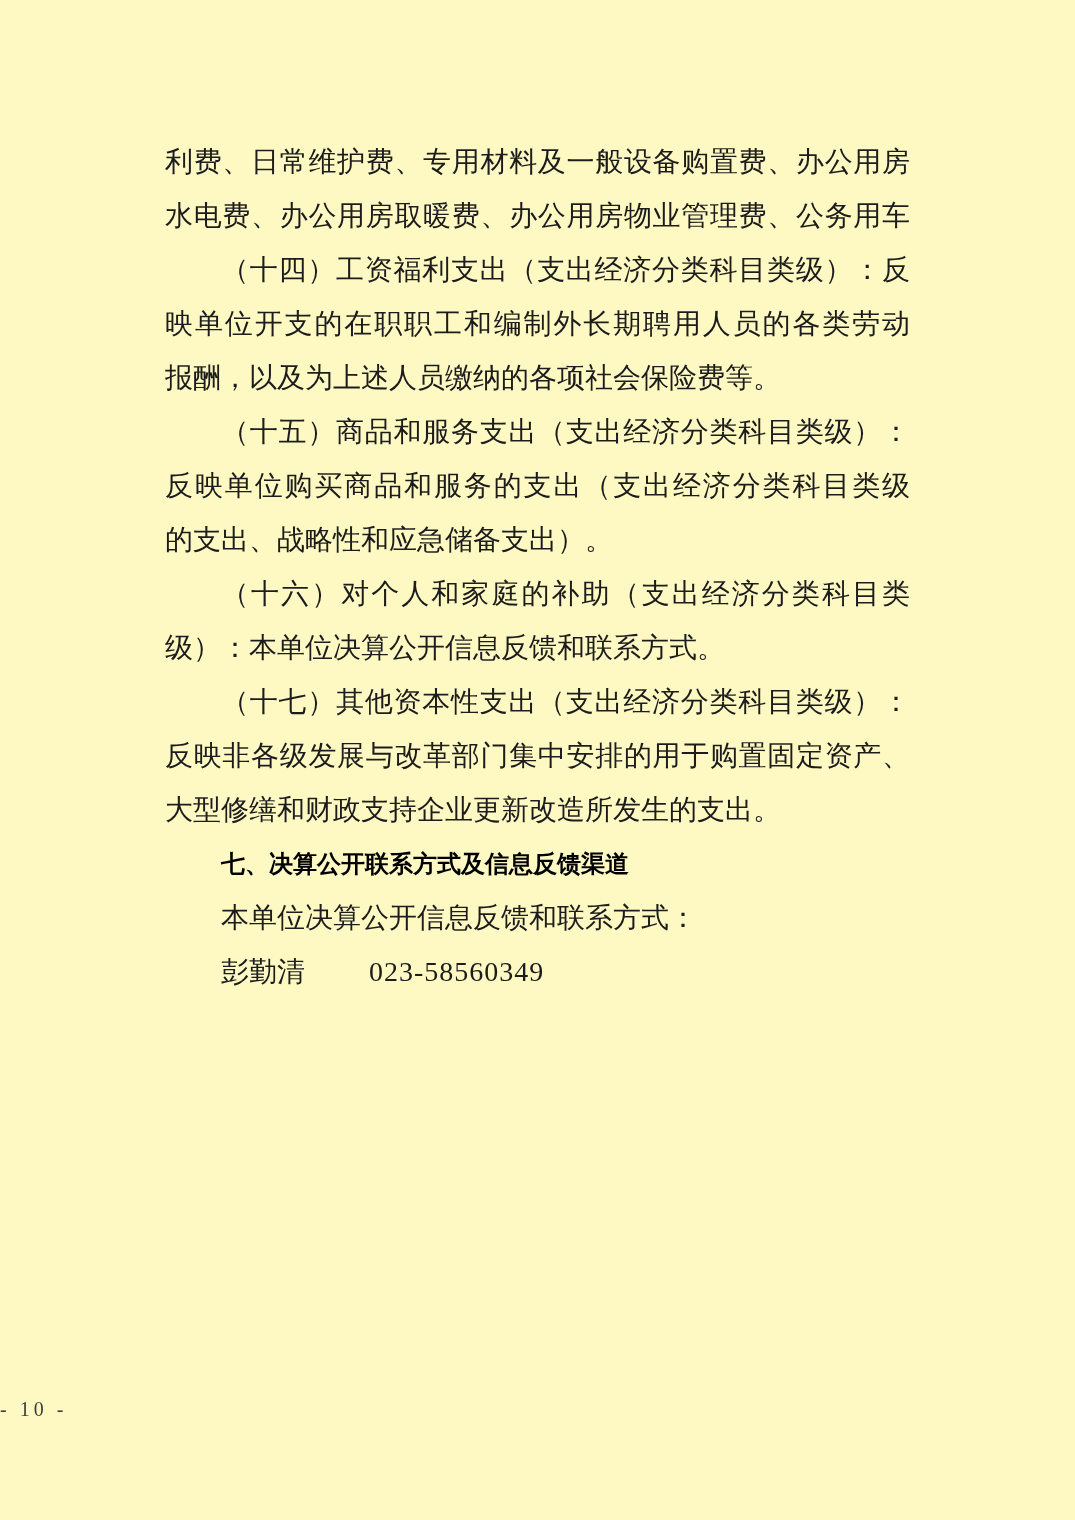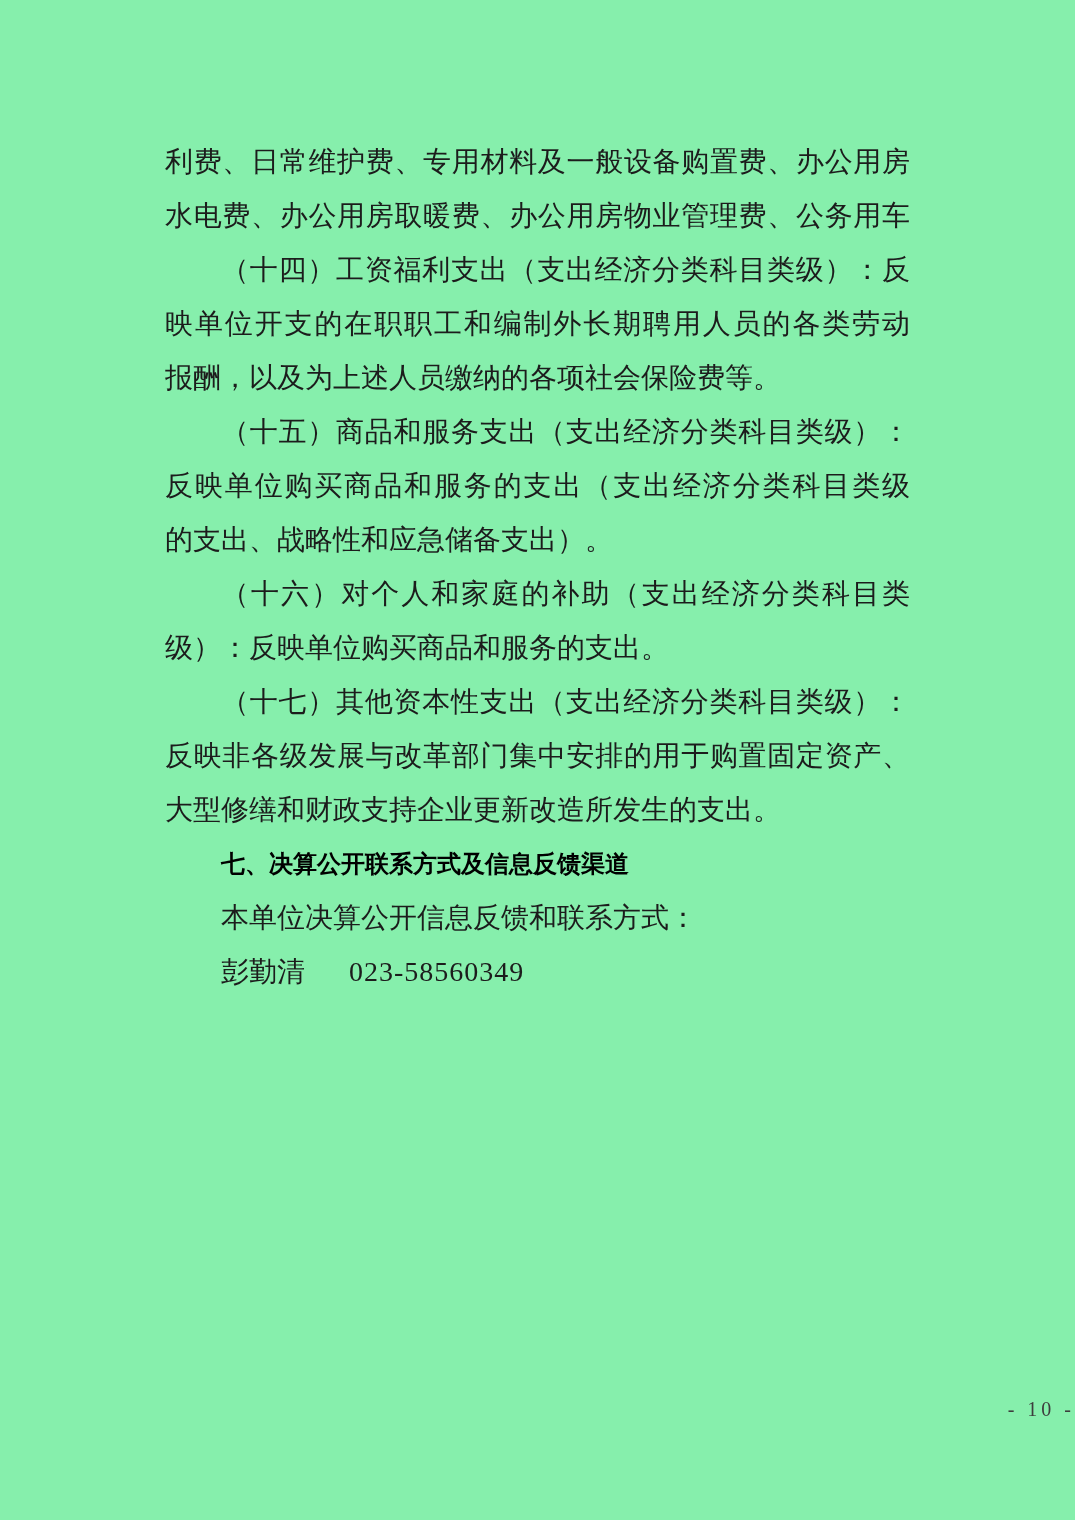--- a/index.html
+++ b/index.html
@@ -4,21 +4,21 @@
 <style>
   html, body {
     margin: 0;
     padding: 0;
     background: #ffffff;
   }
   .page {
     position: relative;
     width: 1075px;
     height: 1520px;
-    background: #86efac;
+    background: #fef9c3;
     overflow: hidden;
     font-family: "Liberation Serif", "DejaVu Serif", serif;
   }
   .text-block {
     position: absolute;
     left: 165px;
     top: 135px;
     width: 745px;
   }
   .line {
@@ -37,50 +37,50 @@
   .line.ind {
     text-indent: 56px;
   }
   .line.heading {
     font-family: "Liberation Sans", "DejaVu Sans", sans-serif;
     font-weight: bold;
     font-size: 24px;
     color: #000000;
   }
   .contact-phone {
-    margin-left: 44px;
+    margin-left: 64px;
     letter-spacing: 1px;
   }
   .footer {
     position: absolute;
     top: 1398px;
     left: 0;
     width: 100%;
-    text-align: right;
+    text-align: left;
     font-size: 20px;
     color: #3d3d3d;
     font-family: "Liberation Serif", "DejaVu Serif", serif;
     letter-spacing: 4px;
   }
 </style>
 </head>
 <body>
 
 <div class="page">
   <div class="text-block">
     <div class="line just">利费、日常维护费、专用材料及一般设备购置费、办公用房</div>
     <div class="line just">水电费、办公用房取暖费、办公用房物业管理费、公务用车</div>
     <div class="line ind just">（十四）工资福利支出（支出经济分类科目类级）：反</div>
     <div class="line just">映单位开支的在职职工和编制外长期聘用人员的各类劳动</div>
     <div class="line">报酬，以及为上述人员缴纳的各项社会保险费等。</div>
     <div class="line ind just">（十五）商品和服务支出（支出经济分类科目类级）：</div>
     <div class="line just">反映单位购买商品和服务的支出（支出经济分类科目类级</div>
     <div class="line">的支出、战略性和应急储备支出）。</div>
     <div class="line ind just">（十六）对个人和家庭的补助（支出经济分类科目类</div>
-    <div class="line">级）：反映单位购买商品和服务的支出。</div>
+    <div class="line">级）：本单位决算公开信息反馈和联系方式。</div>
     <div class="line ind just">（十七）其他资本性支出（支出经济分类科目类级）：</div>
     <div class="line just">反映非各级发展与改革部门集中安排的用于购置固定资产、</div>
     <div class="line">大型修缮和财政支持企业更新改造所发生的支出。</div>
     <div class="line ind heading">七、决算公开联系方式及信息反馈渠道</div>
     <div class="line ind">本单位决算公开信息反馈和联系方式：</div>
     <div class="line ind">
       <span class="contact-name">彭勤清</span><span class="contact-phone">023-58560349</span>
     </div>
   </div>
   <div class="footer">- 10 -</div>

